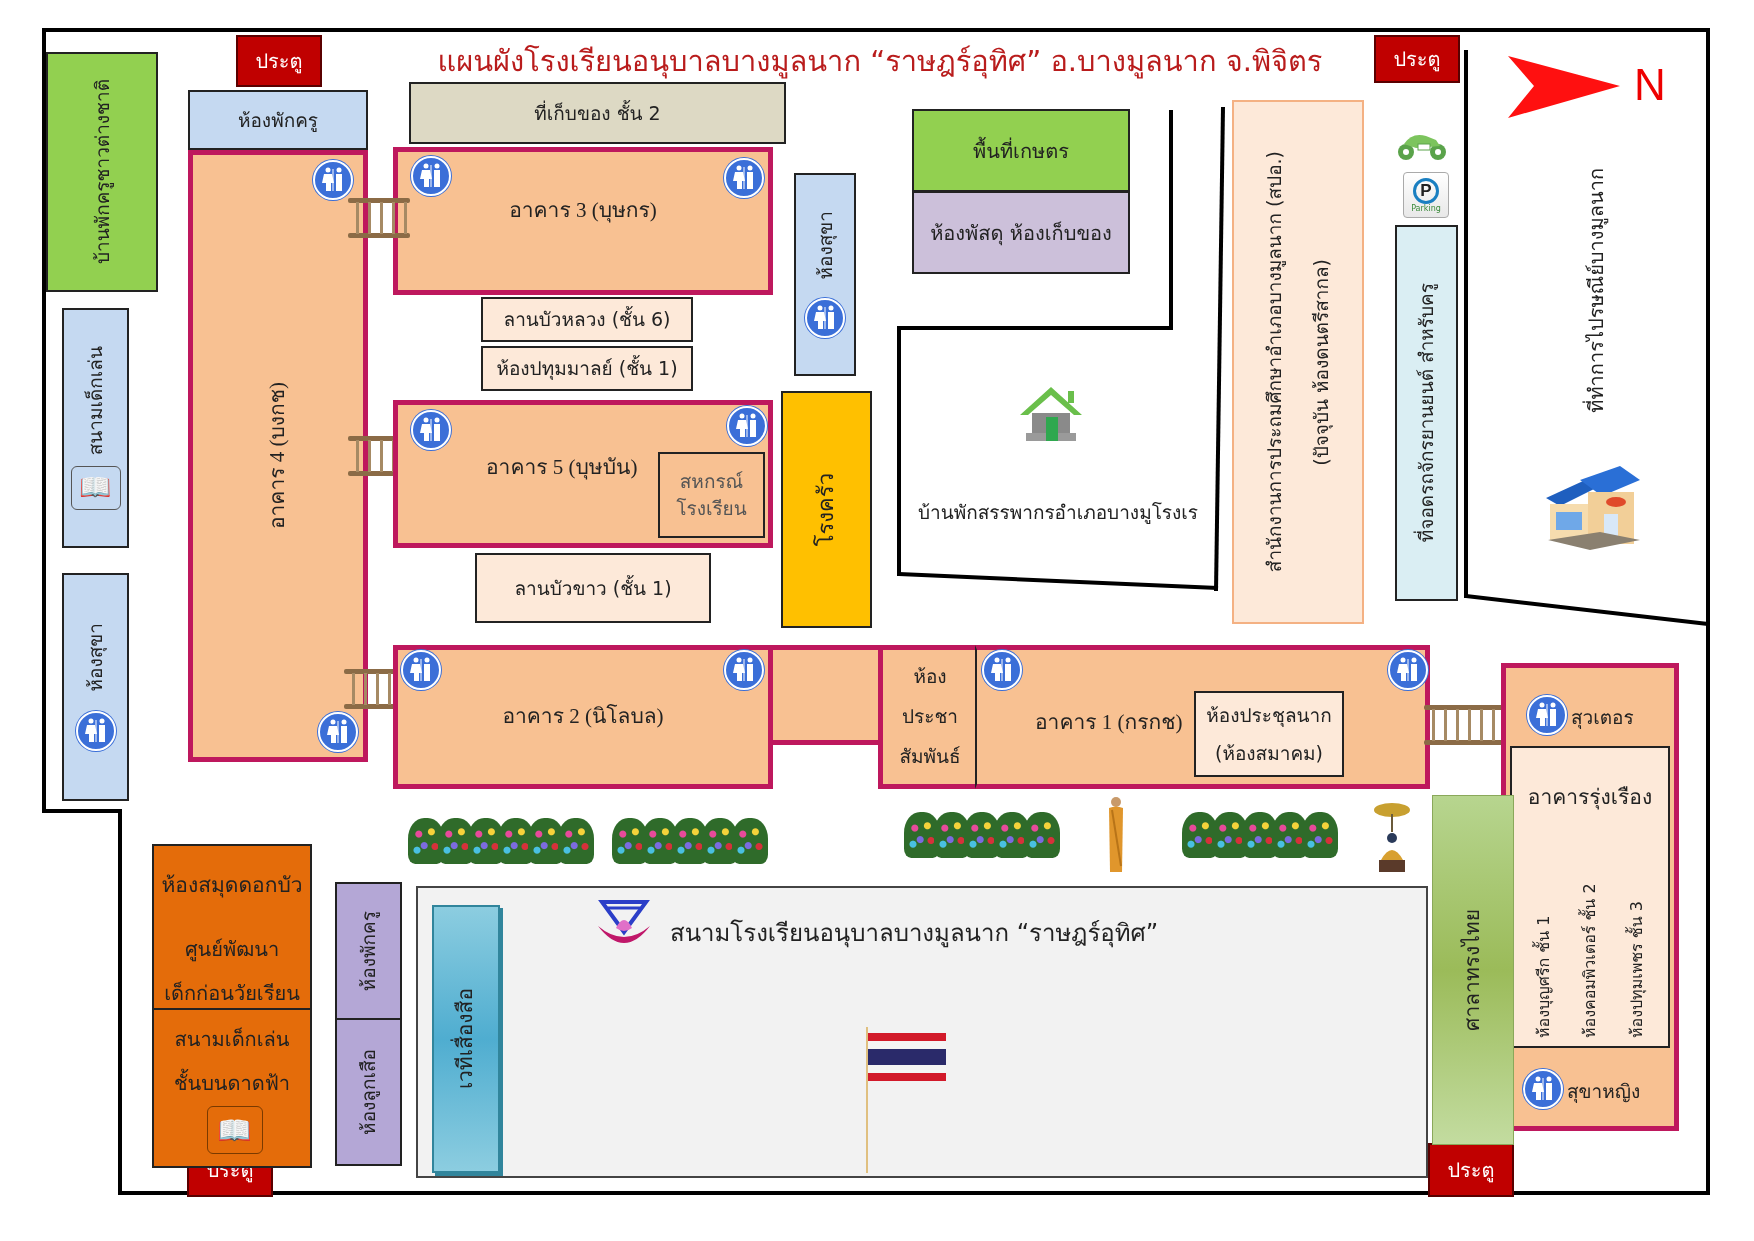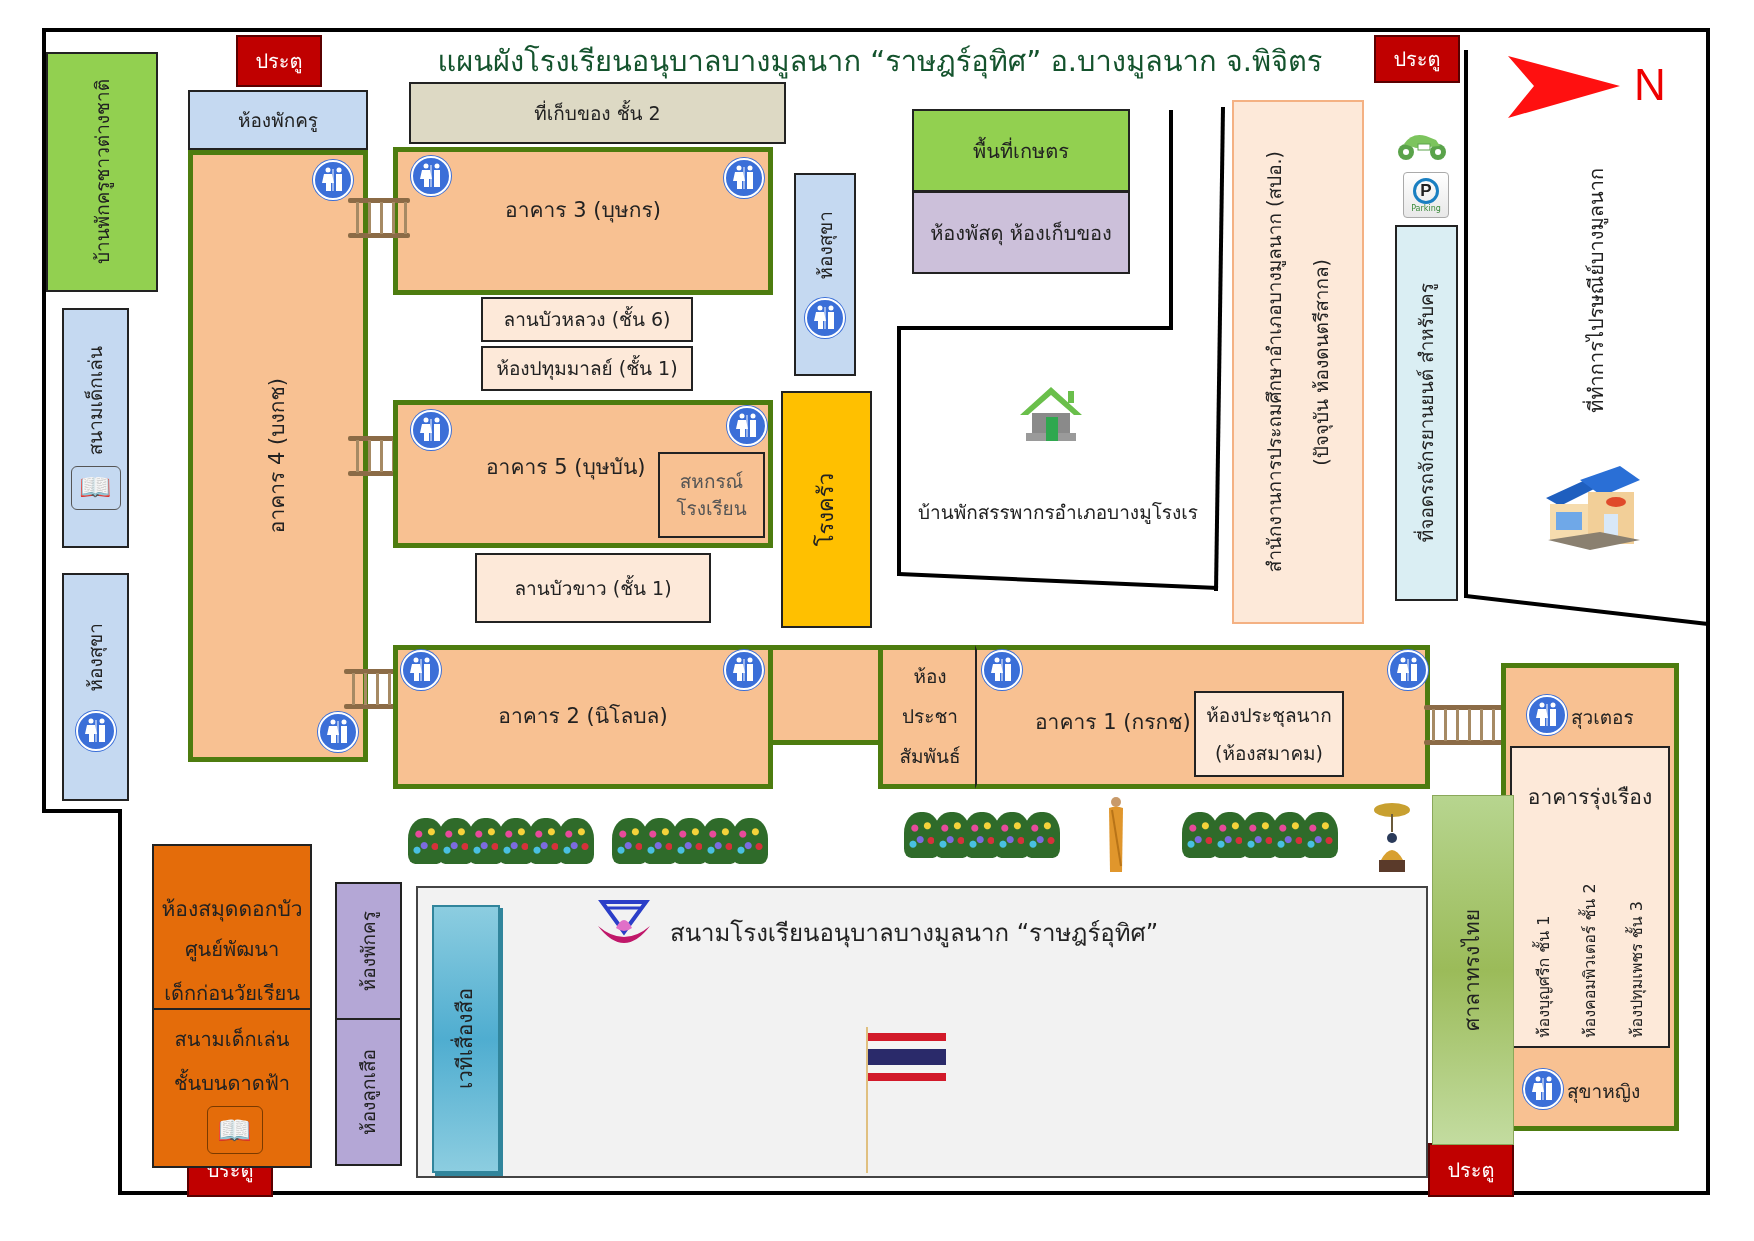--- a/index.html
+++ b/index.html
@@ -1,21 +1,21 @@
 <!DOCTYPE html>
 <html><head>
 <meta charset="utf-8">
 <style>
   html,body{margin:0;padding:0;background:#fff;}
   body{width:1754px;height:1241px;position:relative;overflow:hidden;font-family:"DejaVu Sans","Liberation Sans",sans-serif;color:#222;}
   .abs{position:absolute;box-sizing:border-box;}
   .line{position:absolute;background:#000;}
   .box{position:absolute;box-sizing:border-box;display:flex;align-items:center;justify-content:center;text-align:center;font-size:19px;line-height:1.4;}
   .bk{border:2px solid #222;}
-  .orange{background:#f8c192;border:5px solid #4d7c0f;}
+  .orange{background:#f8c192;border:5px solid #be185d;font-family:Liberation Serif, serif;}
   .gate{background:#c00000;border:2px solid #5a0000;color:#fff;font-size:20px;}
   .vert{writing-mode:vertical-rl;transform:rotate(180deg);}
   .wc{position:absolute;width:36px;height:36px;border-radius:50%;background:#3b6fd8;border:2px solid #fff;box-shadow:0 0 0 1px #3b6fd8;display:flex;align-items:center;justify-content:center;}
   .wc svg{width:24px;height:26px;}
   .bridge{position:absolute;height:40px;}
   .bridge .rail{position:absolute;left:0;right:0;height:5px;background:#8b6b46;border-radius:2px;}
   .bridge .post{position:absolute;top:4px;bottom:4px;width:3px;background:#a68a64;}
   .flowers{position:absolute;height:50px;display:flex;}
   .flowers .f{width:36px;height:46px;border-radius:45% 45% 20% 20%;margin-right:-6px;background:radial-gradient(circle at 30% 35%,#e84a9a 3px,transparent 4px),radial-gradient(circle at 65% 30%,#f5d23a 3px,transparent 4px),radial-gradient(circle at 45% 60%,#7b6be0 3px,transparent 4px),radial-gradient(circle at 75% 62%,#d6313a 3px,transparent 4px),radial-gradient(circle at 25% 70%,#49c0e0 3px,transparent 4px),#2f6b2a;}
 </style>
@@ -37,21 +37,21 @@
 <div class="line" style="left:1169px;top:110px;width:4px;height:218px;"></div>
 <div class="line" style="left:897px;top:326px;width:276px;height:4px;"></div>
 <div class="line" style="left:897px;top:326px;width:4px;height:250px;"></div>
 <svg class="abs" style="left:897px;top:570px;width:325px;height:24px;">
   <line x1="2" y1="4" x2="321" y2="18" stroke="#000" stroke-width="4"></line>
 </svg>
 <svg class="abs" style="left:1212px;top:105px;width:14px;height:490px;">
   <line x1="11" y1="2" x2="4" y2="486" stroke="#000" stroke-width="4"></line>
 </svg>
 
-<div class="abs" style="left:430px;top:38px;width:900px;text-align:center;font-size:29px;color:#14532d;">แผนผังโรงเรียนอนุบาลบางมูลนาก “ราษฎร์อุทิศ” อ.บางมูลนาก จ.พิจิตร</div>
+<div class="abs" style="left:430px;top:38px;width:900px;text-align:center;font-size:29px;color:#b91c1c;">แผนผังโรงเรียนอนุบาลบางมูลนาก “ราษฎร์อุทิศ” อ.บางมูลนาก จ.พิจิตร</div>
 
 <svg class="abs" style="left:1504px;top:52px;width:120px;height:70px;">
   <polygon points="4,4 116,34 4,66 30,34" fill="#ff1010"></polygon>
 </svg>
 <div class="abs" style="left:1634px;top:60px;font-size:44px;color:#e00;font-family:'Liberation Sans',sans-serif;">N</div>
 
 <div class="box gate" style="left:236px;top:35px;width:86px;height:52px;">
     <span>ประตู</span>
   </div>
 <div class="box gate" style="left:1374px;top:35px;width:86px;height:48px;">
@@ -400,21 +400,21 @@
   </div>
 <svg class="abs" style="left:1373px;top:802px;width:38px;height:72px;">
   <ellipse cx="19" cy="8" rx="18" ry="7" fill="#c8a030"></ellipse>
   <rect x="18" y="12" width="2" height="18" fill="#6a5a3a"></rect>
   <circle cx="19" cy="36" r="5" fill="#2a3a5a"></circle>
   <path d="M8 58 Q19 38 30 58 Z" fill="#d8a030"></path>
   <rect x="6" y="58" width="26" height="12" fill="#5a3a2a"></rect>
 </svg>
 
 <div class="abs bk" style="left:152px;top:844px;width:160px;height:324px;background:#e46c0a;"></div>
-<div class="abs" style="left:152px;top:868px;width:160px;text-align:center;font-size:21px;margin-top:24px;">ห้องสมุดดอกบัว</div>
+<div class="abs" style="left:152px;top:868px;width:160px;text-align:center;font-size:21px;">ห้องสมุดดอกบัว</div>
 <div class="abs" style="left:152px;top:927px;width:160px;text-align:center;font-size:20px;line-height:2.2;">
   <div>ศูนย์พัฒนา</div>
   <div>เด็กก่อนวัยเรียน</div>
 </div>
 <div class="abs" style="left:152px;top:1008px;width:160px;height:2px;background:#222;"></div>
 <div class="abs" style="left:152px;top:1017px;width:160px;text-align:center;font-size:20px;line-height:2.2;">
   <div>สนามเด็กเล่น</div>
   <div>ชั้นบนดาดฟ้า</div>
 </div>
 <span style="position:absolute;left:207px;top:1106px;width:54px;height:46px;border:1px solid #7a3a00;border-radius:6px;display:flex;align-items:center;justify-content:center;font-size:28px;">📖</span>

